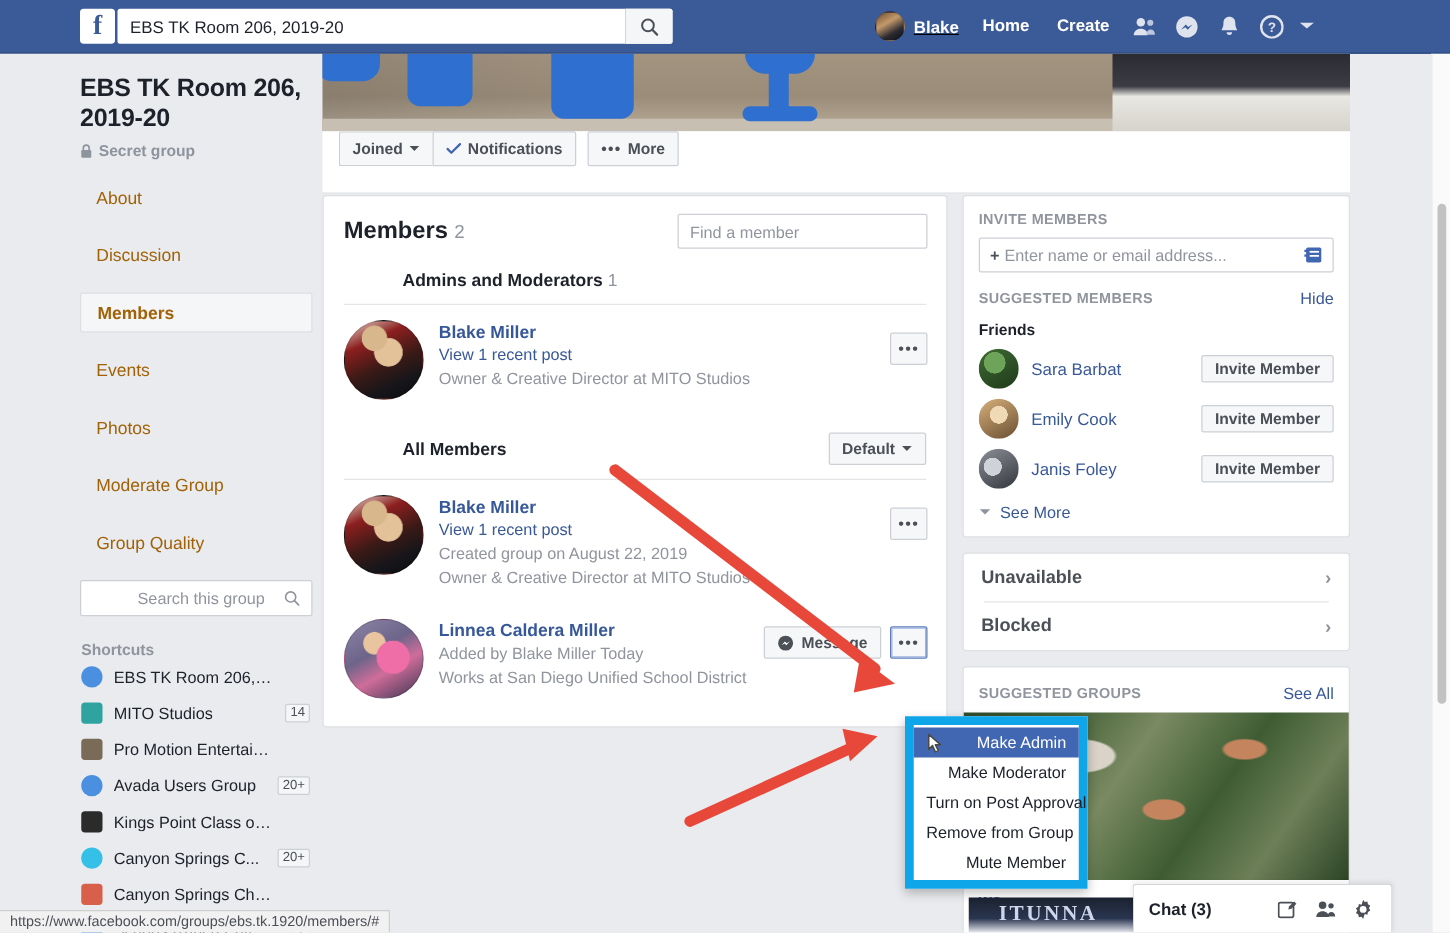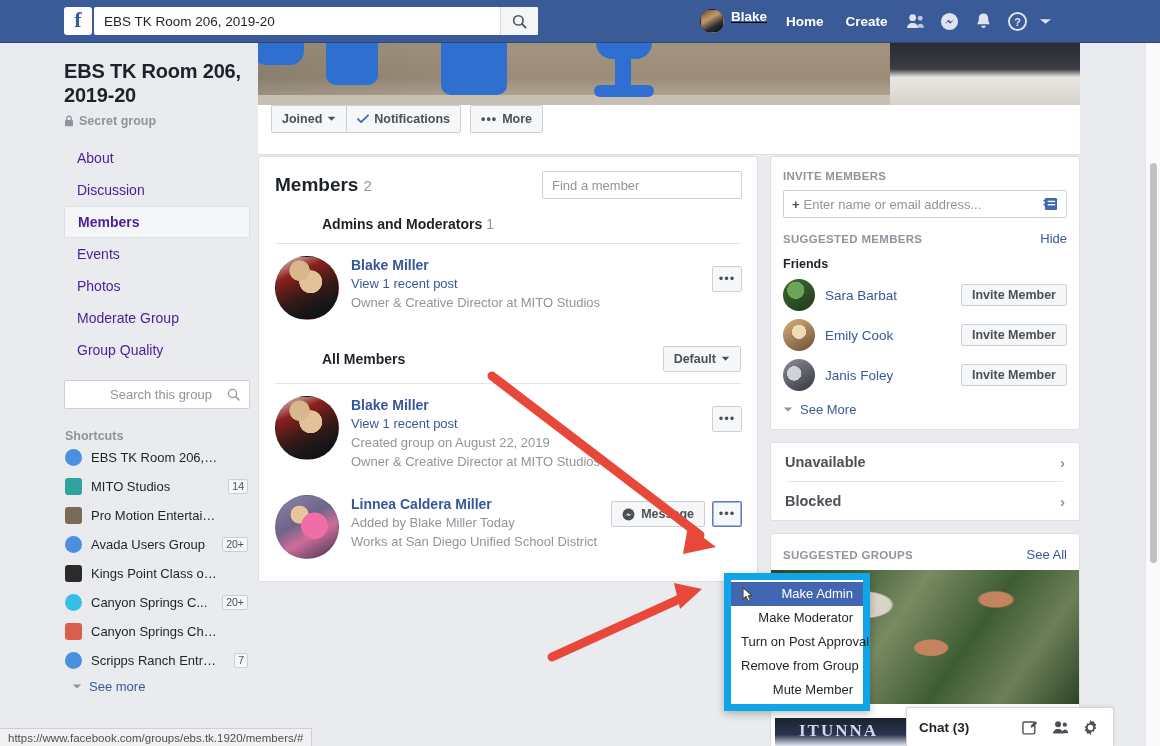--- a/index.html
+++ b/index.html
@@ -42,21 +42,21 @@
   .search-btn {
     position: absolute; right: 0; top: 0;
     width: 38px; height: 28px;
     background: #f5f6f7; border-left: 1px solid #d3d6db;
     border-radius: 0 2px 2px 0;
     display: flex; align-items: center; justify-content: center;
   }
   .nav-right {
     display: flex; align-items: center; margin-left: 154px; gap: 0px;
   }
-  .nav-user { display: flex; padding: 0 8px; text-decoration: underline; }
+  .nav-user { display: flex; align-items: center; padding: 0 8px; text-decoration: underline; }
   .nav-avatar {
     width: 24px; height: 24px; border-radius: 50%;
     background: linear-gradient(150deg,#6b4a2e 0%,#c39a6b 38%,#2a2a30 70%,#101018 100%);
     margin-right: 7px; border: 1px solid rgba(0,0,0,.15);
   }
   .nav-label {
     color: #fff; font-size: 13.5px; font-weight: bold; white-space: nowrap;
   }
   .nav-item { padding: 0 11px; }
   .nav-icon-btn {
@@ -75,22 +75,22 @@
     line-height: 24px; padding-top: 16px; width: 178px;
     letter-spacing: -.2px;
   }
   .group-privacy {
     display: flex; align-items: center; gap: 5px;
     font-size: 12.5px; color: #8d949e; font-weight: bold;
     margin-top: 7px;
   }
   .gnav { margin-top: 14px; width: 186px; }
   .gnav-item {
-    font-size: 14px; color: #4c1d95; line-height: 32px;
-    padding-left: 13px; border-radius: 2px;
+    font-size: 14px; color: #a16207; line-height: 32px;
+    padding-left: 13px; border-radius: 2px; margin-top: 14px;
   }
   .gnav-item.active {
     background: #f5f6f7; border: 1px solid #dddfe2;
     font-weight: bold; line-height: 30px;
   }
   .group-search {
     margin-top: 14px; width: 186px; height: 29px;
     background: #fff; border: 1px solid #ccd0d5; border-radius: 2px;
     display: flex; align-items: center; justify-content: space-between;
     padding: 0 9px;

